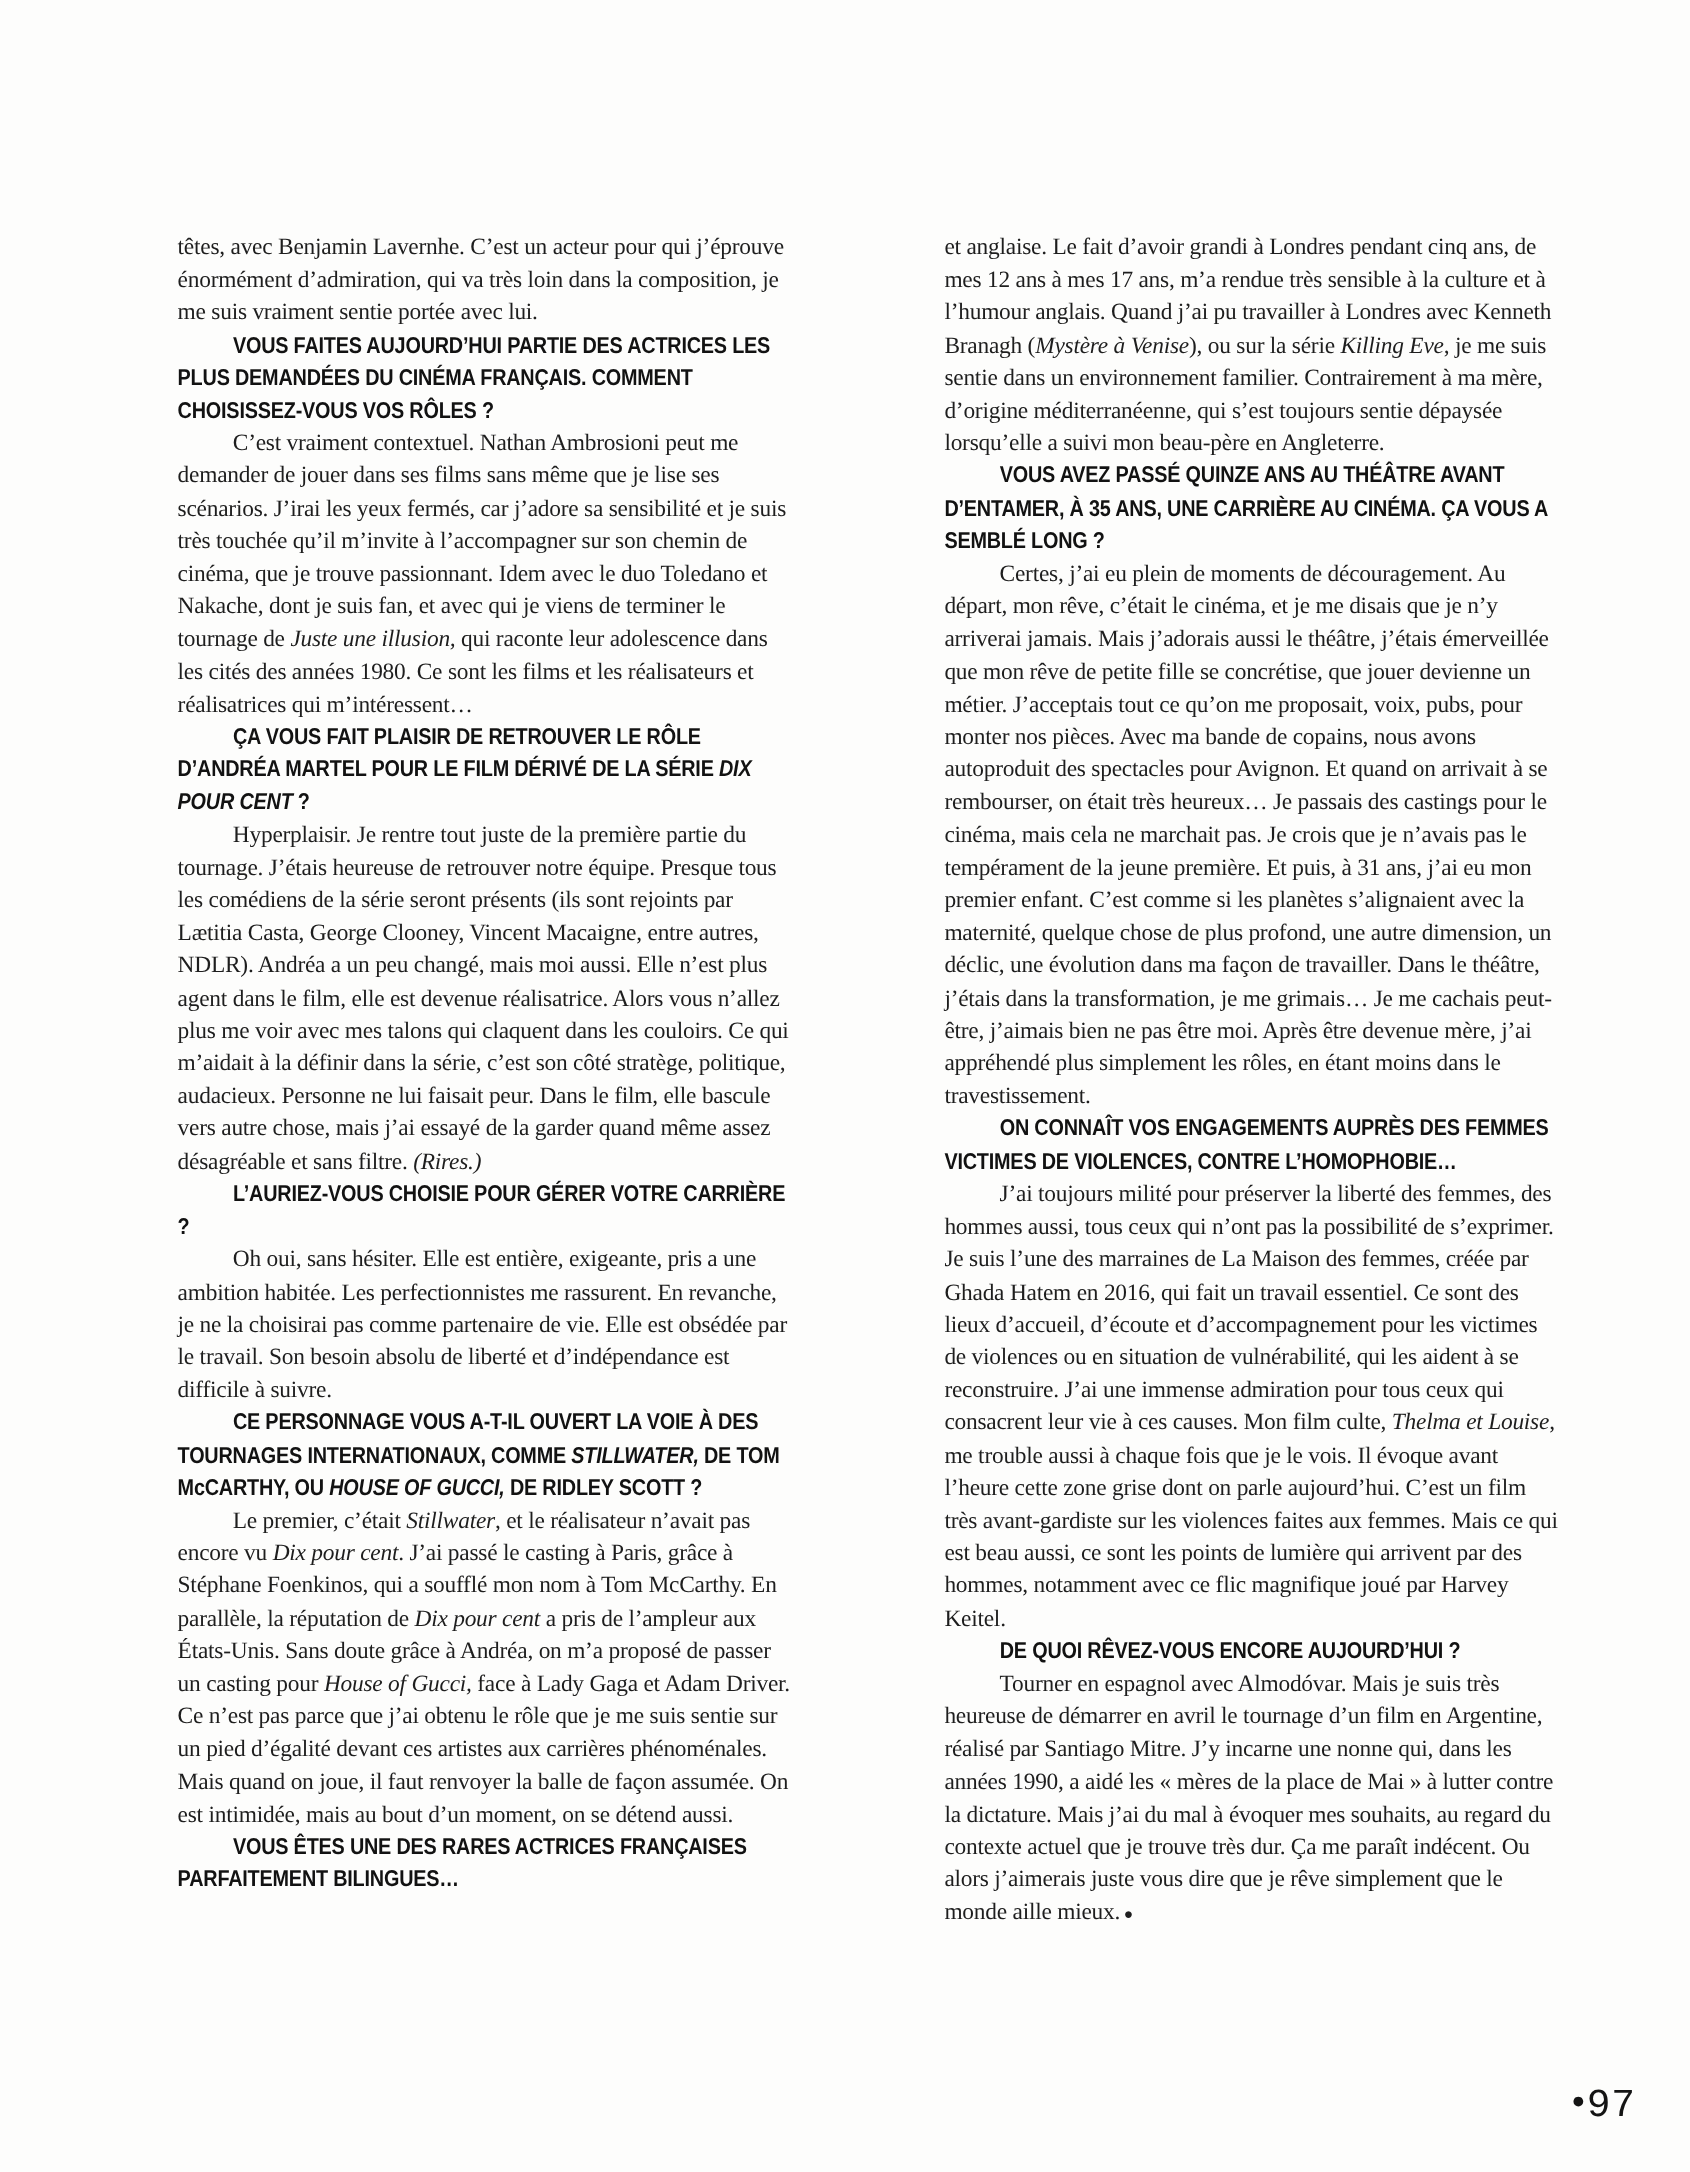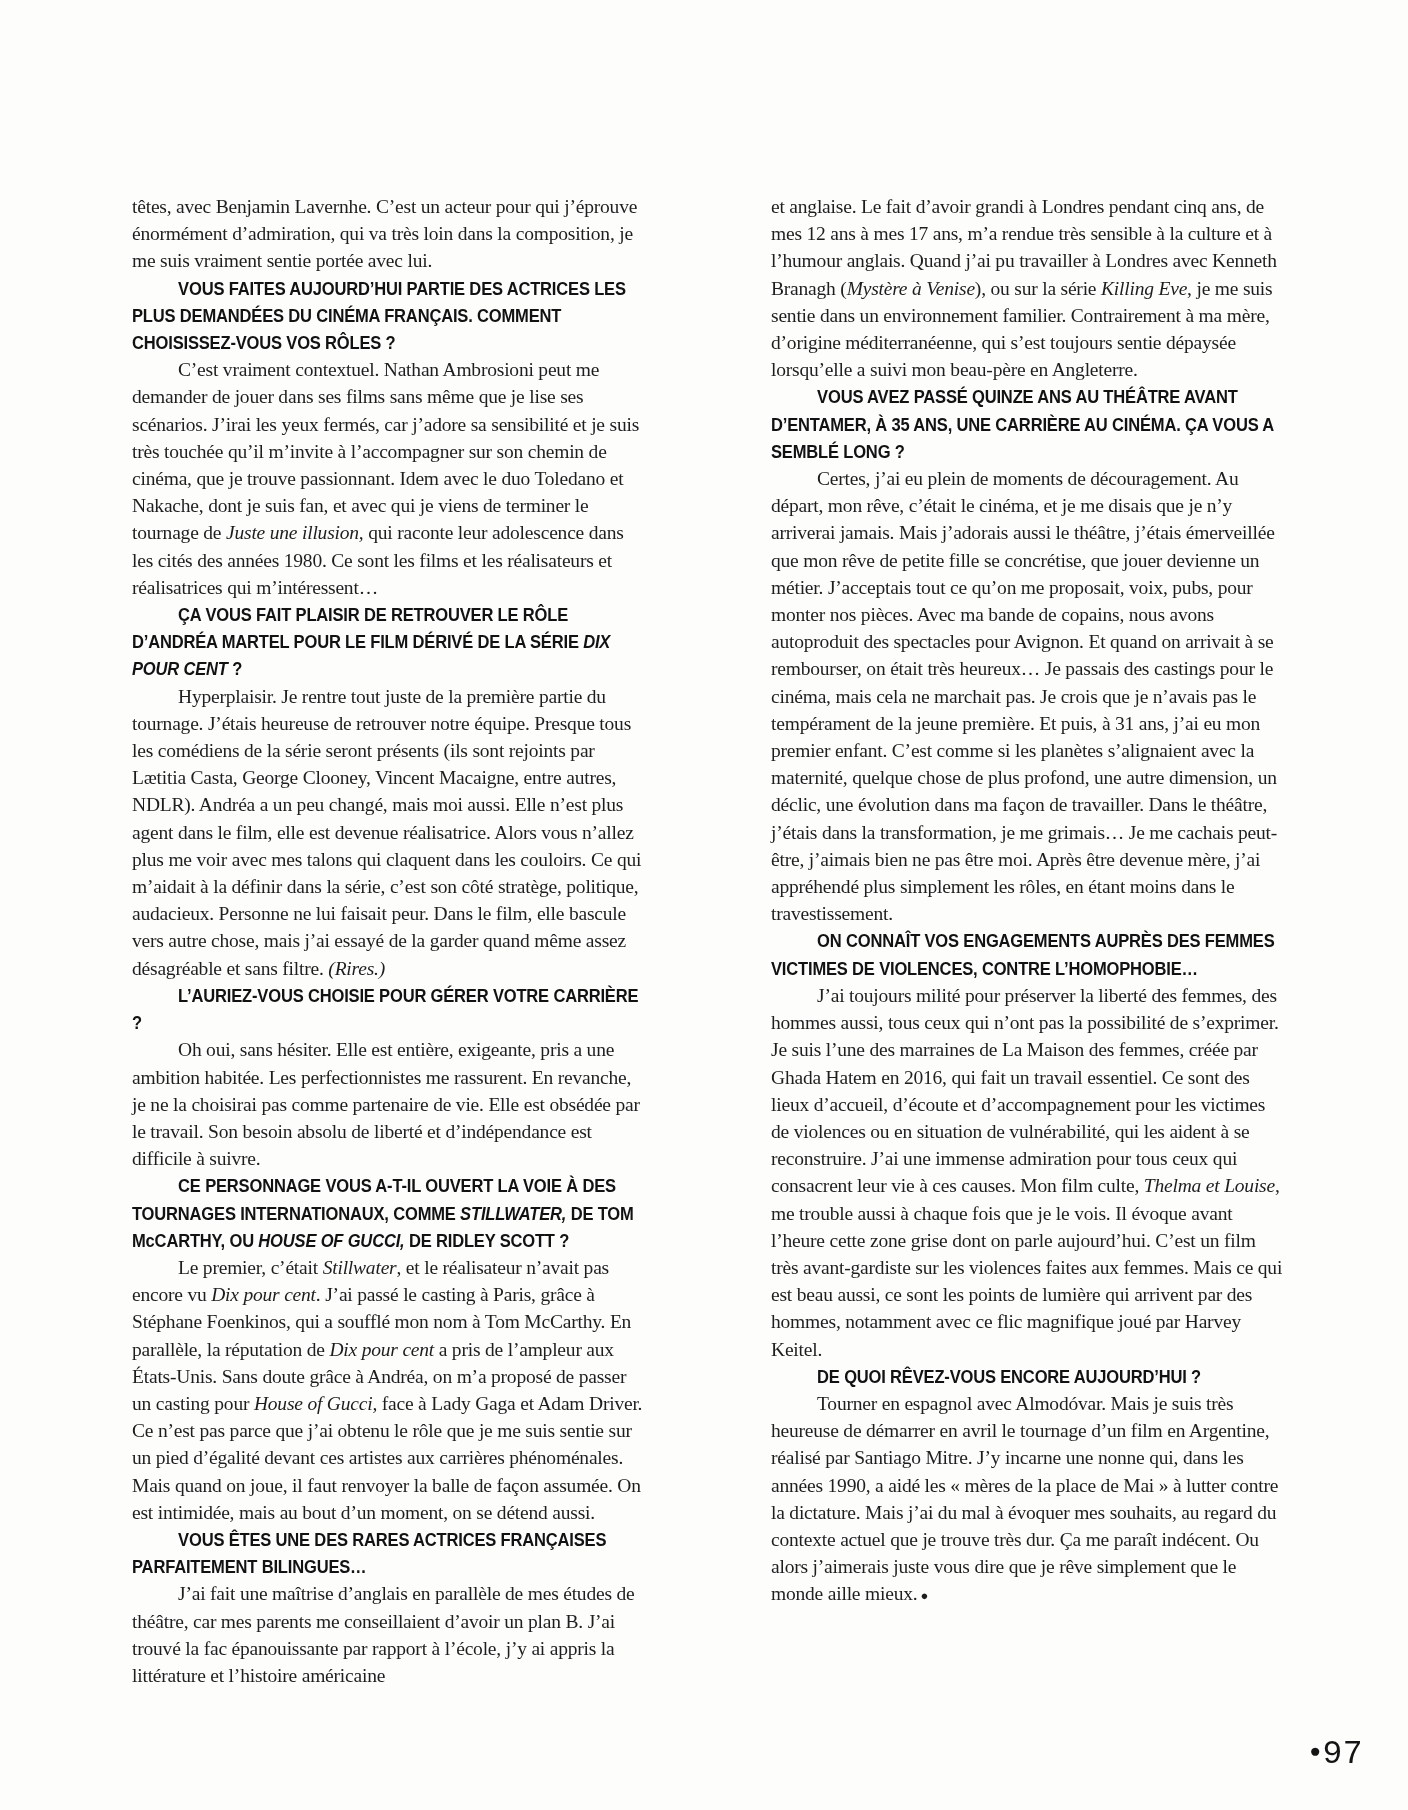--- a/index.html
+++ b/index.html
@@ -6,21 +6,21 @@
   body {
     width: 1408px; height: 1810px;
     background: #fdfdfc;
     position: relative;
     font-family: "Liberation Serif", serif;
     color: #1e1e1e;
     -webkit-font-smoothing: antialiased;
   }
   .page { position: absolute; inset: 0; overflow: hidden; }
   .columns {
-    position: absolute; left: 132px; top: 193px;
+    position: absolute; left: 148px; top: 193px;
     width: 1152px;
     display: flex; gap: 126px;
   }
   .column { width: 513px; }
   .column p { margin: 0; hyphens: none; }
   p.body {
     font-size: 19.5px;
     line-height: 27.2px;
     letter-spacing: -0.2px;
     text-indent: 46px;
@@ -66,21 +66,20 @@
         <p class="body noindent"><span class="">têtes, avec Benjamin Lavernhe. C’est un acteur pour qui j’éprouve énormément d’admiration, qui va très loin dans la composition, je me suis vraiment sentie portée avec lui.</span></p>
         <p class="question"><span class="">VOUS FAITES AUJOURD’HUI PARTIE DES ACTRICES LES PLUS DEMANDÉES DU CINÉMA FRANÇAIS. COMMENT CHOISISSEZ-VOUS VOS RÔLES ?</span></p>
         <p class="body"><span class="">C’est vraiment contextuel. Nathan Ambrosioni peut me demander de jouer dans ses films sans même que je lise ses scénarios. J’irai les yeux fermés, car j’adore sa sensibilité et je suis très touchée qu’il m’invite à l’accompagner sur son chemin de cinéma, que je trouve passionnant. Idem avec le duo Toledano et Nakache, dont je suis fan, et avec qui je viens de terminer le tournage de </span><span class="it">Juste une illusion,</span><span class=""> qui raconte leur adolescence dans les cités des années 1980. Ce sont les films et les réalisateurs et réalisatrices qui m’intéressent…</span></p>
         <p class="question"><span class="">ÇA VOUS FAIT PLAISIR DE RETROUVER LE RÔLE D’ANDRÉA MARTEL POUR LE FILM DÉRIVÉ DE LA SÉRIE </span><span class="it">DIX POUR CENT</span><span class=""> ?</span></p>
         <p class="body"><span class="">Hyperplaisir. Je rentre tout juste de la première partie du tournage. J’étais heureuse de retrouver notre équipe. Presque tous les comédiens de la série seront présents (ils sont rejoints par Lætitia Casta, George Clooney, Vincent Macaigne, entre autres, NDLR). Andréa a un peu changé, mais moi aussi. Elle n’est plus agent dans le film, elle est devenue réalisatrice. Alors vous n’allez plus me voir avec mes talons qui claquent dans les couloirs. Ce qui m’aidait à la définir dans la série, c’est son côté stratège, politique, audacieux. Personne ne lui faisait peur. Dans le film, elle bascule vers autre chose, mais j’ai essayé de la garder quand même assez désagréable et sans filtre. </span><span class="it">(Rires.)</span></p>
         <p class="question"><span class="">L’AURIEZ-VOUS CHOISIE POUR GÉRER VOTRE CARRIÈRE ?</span></p>
         <p class="body"><span class="">Oh oui, sans hésiter. Elle est entière, exigeante, pris a une ambition habitée. Les perfectionnistes me rassurent. En revanche, je ne la choisirai pas comme partenaire de vie. Elle est obsédée par le travail. Son besoin absolu de liberté et d’indépendance est difficile à suivre.</span></p>
         <p class="question"><span class="">CE PERSONNAGE VOUS A-T-IL OUVERT LA VOIE À DES TOURNAGES INTERNATIONAUX, COMME </span><span class="it">STILLWATER,</span><span class=""> DE TOM McCARTHY, OU </span><span class="it">HOUSE OF GUCCI,</span><span class=""> DE RIDLEY SCOTT ?</span></p>
         <p class="body"><span class="">Le premier, c’était </span><span class="it">Stillwater</span><span class="">, et le réalisateur n’avait pas encore vu </span><span class="it">Dix pour cent</span><span class="">. J’ai passé le casting à Paris, grâce à Stéphane Foenkinos, qui a soufflé mon nom à Tom McCarthy. En parallèle, la réputation de </span><span class="it">Dix pour cent</span><span class=""> a pris de l’ampleur aux États-Unis. Sans doute grâce à Andréa, on m’a proposé de passer un casting pour </span><span class="it">House of Gucci,</span><span class=""> face à Lady Gaga et Adam Driver. Ce n’est pas parce que j’ai obtenu le rôle que je me suis sentie sur un pied d’égalité devant ces artistes aux carrières phénoménales. Mais quand on joue, il faut renvoyer la balle de façon assumée. On est intimidée, mais au bout d’un moment, on se détend aussi.</span></p>
         <p class="question"><span class="">VOUS ÊTES UNE DES RARES ACTRICES FRANÇAISES PARFAITEMENT BILINGUES…</span></p>
-        <p class="body"><span class="">J’ai fait une maîtrise d’anglais en parallèle de mes études de théâtre, car mes parents me conseillaient d’avoir un plan B. J’ai trouvé la fac épanouissante par rapport à l’école, j’y ai appris la littérature et l’histoire américaine</span></p>
       </div>
     <div class="column">
         <p class="body noindent"><span class="">et anglaise. Le fait d’avoir grandi à Londres pendant cinq ans, de mes 12 ans à mes 17 ans, m’a rendue très sensible à la culture et à l’humour anglais. Quand j’ai pu travailler à Londres avec Kenneth Branagh (</span><span class="it">Mystère à Venise</span><span class="">), ou sur la série </span><span class="it">Killing Eve</span><span class="">, je me suis sentie dans un environnement familier. Contrairement à ma mère, d’origine méditerranéenne, qui s’est toujours sentie dépaysée lorsqu’elle a suivi mon beau-père en Angleterre.</span></p>
         <p class="question"><span class="">VOUS AVEZ PASSÉ QUINZE ANS AU THÉÂTRE AVANT D’ENTAMER, À 35 ANS, UNE CARRIÈRE AU CINÉMA. ÇA VOUS A SEMBLÉ LONG ?</span></p>
         <p class="body"><span class="">Certes, j’ai eu plein de moments de découragement. Au départ, mon rêve, c’était le cinéma, et je me disais que je n’y arriverai jamais. Mais j’adorais aussi le théâtre, j’étais émerveillée que mon rêve de petite fille se concrétise, que jouer devienne un métier. J’acceptais tout ce qu’on me proposait, voix, pubs, pour monter nos pièces. Avec ma bande de copains, nous avons autoproduit des spectacles pour Avignon. Et quand on arrivait à se rembourser, on était très heureux… Je passais des castings pour le cinéma, mais cela ne marchait pas. Je crois que je n’avais pas le tempérament de la jeune première. Et puis, à 31 ans, j’ai eu mon premier enfant. C’est comme si les planètes s’alignaient avec la maternité, quelque chose de plus profond, une autre dimension, un déclic, une évolution dans ma façon de travailler. Dans le théâtre, j’étais dans la transformation, je me grimais… Je me cachais peut-être, j’aimais bien ne pas être moi. Après être devenue mère, j’ai appréhendé plus simplement les rôles, en étant moins dans le travestissement.</span></p>
         <p class="question"><span class="">ON CONNAÎT VOS ENGAGEMENTS AUPRÈS DES FEMMES VICTIMES DE VIOLENCES, CONTRE L’HOMOPHOBIE…</span></p>
         <p class="body"><span class="">J’ai toujours milité pour préserver la liberté des femmes, des hommes aussi, tous ceux qui n’ont pas la possibilité de s’exprimer. Je suis l’une des marraines de La Maison des femmes, créée par Ghada Hatem en 2016, qui fait un travail essentiel. Ce sont des lieux d’accueil, d’écoute et d’accompagnement pour les victimes de violences ou en situation de vulnérabilité, qui les aident à se reconstruire. J’ai une immense admiration pour tous ceux qui consacrent leur vie à ces causes. Mon film culte, </span><span class="it">Thelma et Louise</span><span class="">, me trouble aussi à chaque fois que je le vois. Il évoque avant l’heure cette zone grise dont on parle aujourd’hui. C’est un film très avant-gardiste sur les violences faites aux femmes. Mais ce qui est beau aussi, ce sont les points de lumière qui arrivent par des hommes, notamment avec ce flic magnifique joué par Harvey Keitel.</span></p>
         <p class="question"><span class="">DE QUOI RÊVEZ-VOUS ENCORE AUJOURD’HUI ?</span></p>
         <p class="body"><span class="">Tourner en espagnol avec Almodóvar. Mais je suis très heureuse de démarrer en avril le tournage d’un film en Argentine, réalisé par Santiago Mitre. J’y incarne une nonne qui, dans les années 1990, a aidé les « mères de la place de Mai » à lutter contre la dictature. Mais j’ai du mal à évoquer mes souhaits, au regard du contexte actuel que je trouve très dur. Ça me paraît indécent. Ou alors j’aimerais juste vous dire que je rêve simplement que le monde aille mieux.</span><span class=" endmark"> ●</span></p>
       </div>

